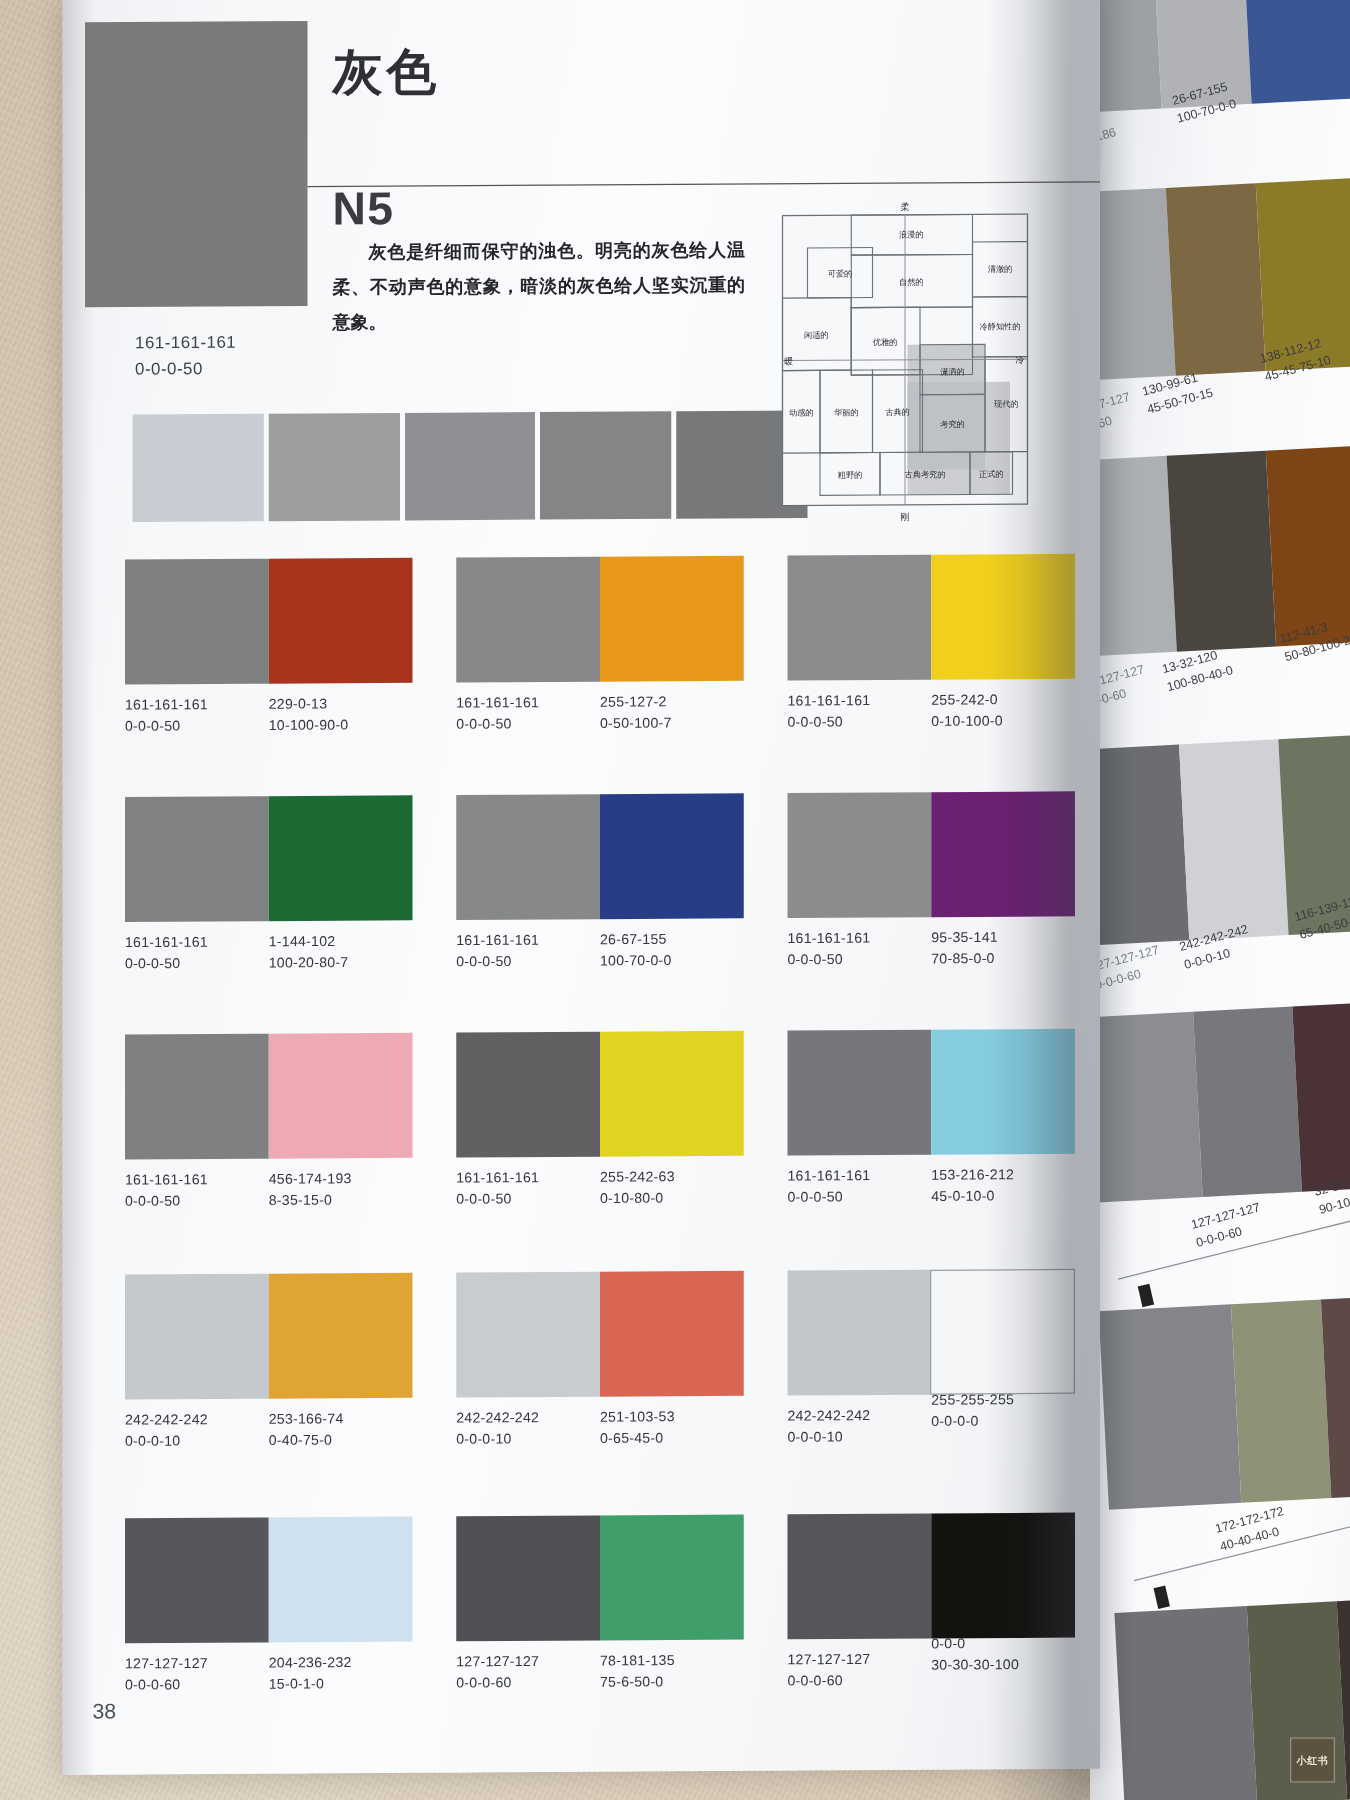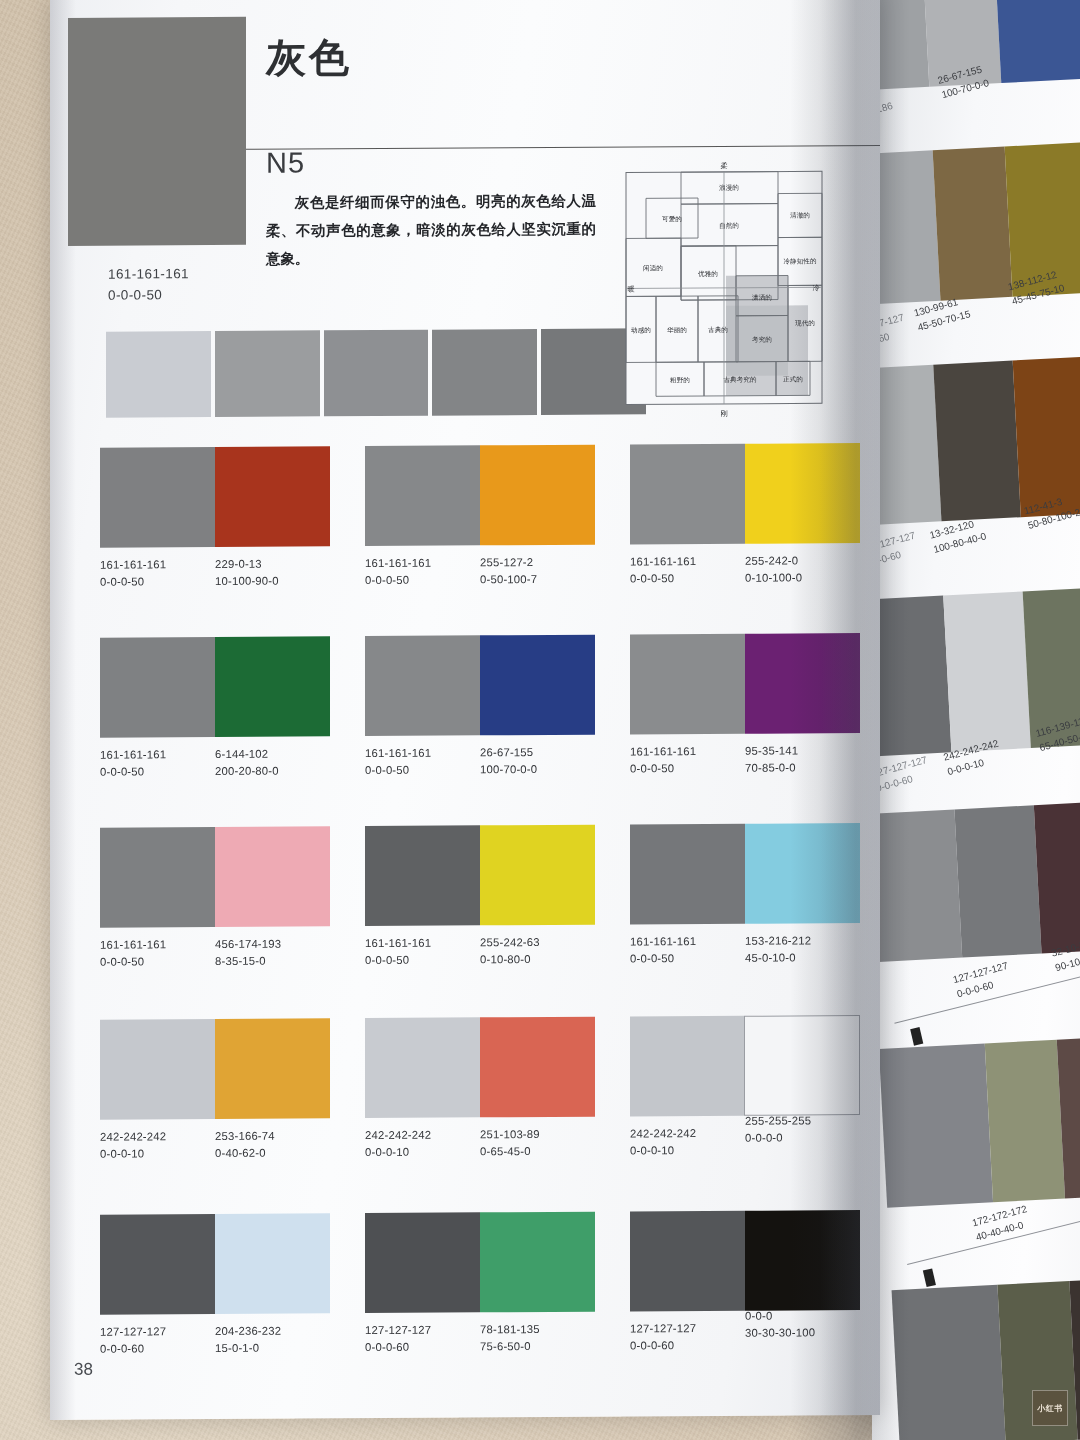--- a/index.html
+++ b/index.html
@@ -64,21 +64,21 @@
     position:absolute;left:196px;top:0;width:634px;height:150px;
     border-bottom:1.5px solid #555;
   }
   #title-cn{
     position:absolute;left:20px;top:32px;
     font-size:40px;font-weight:700;color:#2e3033;letter-spacing:3px;
     font-family:"DejaVu Sans",sans-serif;
   }
   #code-n5{
     position:absolute;left:216px;top:148px;
-    font-size:29px;color:#3a3c40;font-weight:400;letter-spacing:1px;
+    font-size:37px;color:#3a3c40;font-weight:700;letter-spacing:1px;
   }
   #desc{
     position:absolute;left:216px;top:190px;width:330px;
     font-size:14.4px;line-height:1.95;color:#24262a;text-indent:2em;
     font-family:"DejaVu Sans",sans-serif;text-align:justify;font-weight:600;
   }
 
   #main-code{
     position:absolute;left:58px;top:265px;
     font-size:13.5px;line-height:1.55;color:#3f4246;letter-spacing:.4px;
@@ -361,21 +361,21 @@
       </div>
 
       <div class="row" style="top:638px;">
         <div class="group g0">
           <div class="pair">
             <div class="sw" style="background:#7f8183;"></div>
             <div class="sw" style="background:#1c6b35;"></div>
           </div>
           <div class="labels">
             <div class="lb"><span>161-161-161</span><span class="l2">0-0-0-50</span></div>
-            <div class="lb"><span>6-144-102</span><span class="l2">200-20-80-0</span></div>
+            <div class="lb"><span>1-144-102</span><span class="l2">100-20-80-7</span></div>
           </div>
         </div>
         <div class="group g1">
           <div class="pair">
             <div class="sw" style="background:#86888a;"></div>
             <div class="sw" style="background:#273d85;"></div>
           </div>
           <div class="labels">
             <div class="lb"><span>161-161-161</span><span class="l2">0-0-0-50</span></div>
             <div class="lb"><span>26-67-155</span><span class="l2">100-70-0-0</span></div>
@@ -427,31 +427,31 @@
       </div>
 
       <div class="row" style="top:1020px;">
         <div class="group g0">
           <div class="pair">
             <div class="sw" style="background:#c5c8cd;"></div>
             <div class="sw" style="background:#e0a434;"></div>
           </div>
           <div class="labels">
             <div class="lb"><span>242-242-242</span><span class="l2">0-0-0-10</span></div>
-            <div class="lb"><span>253-166-74</span><span class="l2">0-40-62-0</span></div>
+            <div class="lb"><span>253-166-74</span><span class="l2">0-40-75-0</span></div>
           </div>
         </div>
         <div class="group g1">
           <div class="pair">
             <div class="sw" style="background:#c8cbd0;"></div>
             <div class="sw" style="background:#d96553;"></div>
           </div>
           <div class="labels">
             <div class="lb"><span>242-242-242</span><span class="l2">0-0-0-10</span></div>
-            <div class="lb"><span>251-103-89</span><span class="l2">0-65-45-0</span></div>
+            <div class="lb"><span>251-103-53</span><span class="l2">0-65-45-0</span></div>
           </div>
         </div>
         <div class="group g2">
           <div class="pair">
             <div class="sw" style="background:#c3c6cb;"></div>
             <div class="sw" style="background:#f4f5f7;border:1px solid #9a9da3;box-sizing:border-box;"></div>
           </div>
           <div class="labels">
             <div class="lb"><span>242-242-242</span><span class="l2">0-0-0-10</span></div>
             <div class="lb" style="position:relative;top:-12px;"><span>255-255-255</span><span class="l2">0-0-0-0</span></div>

